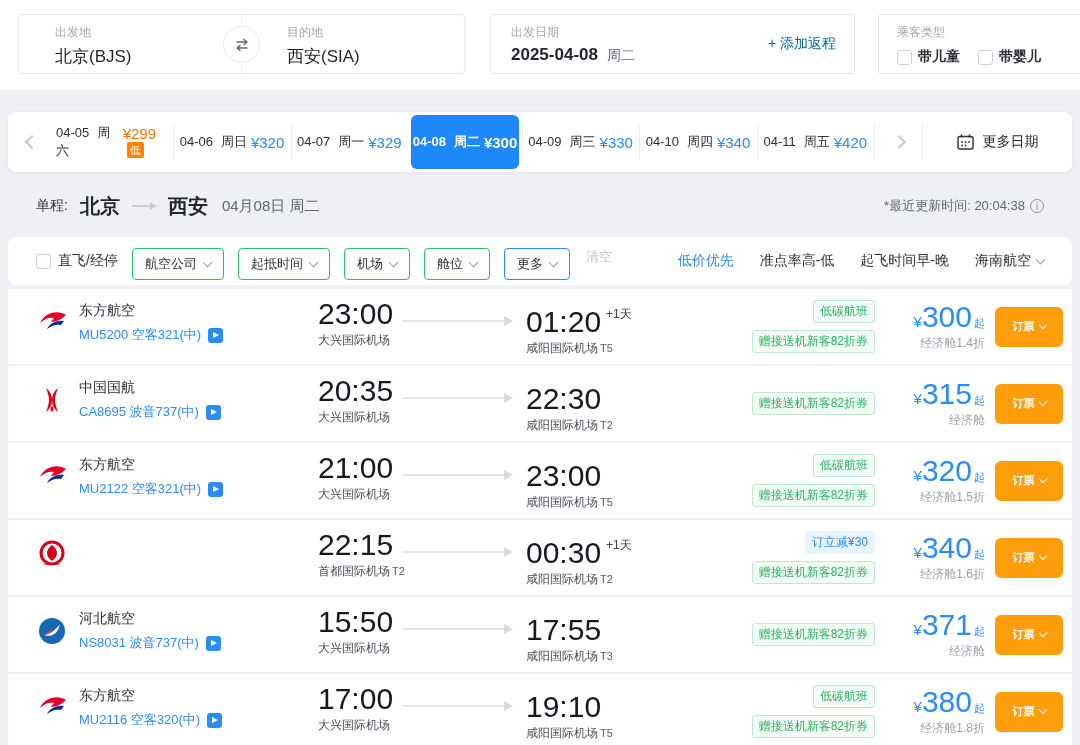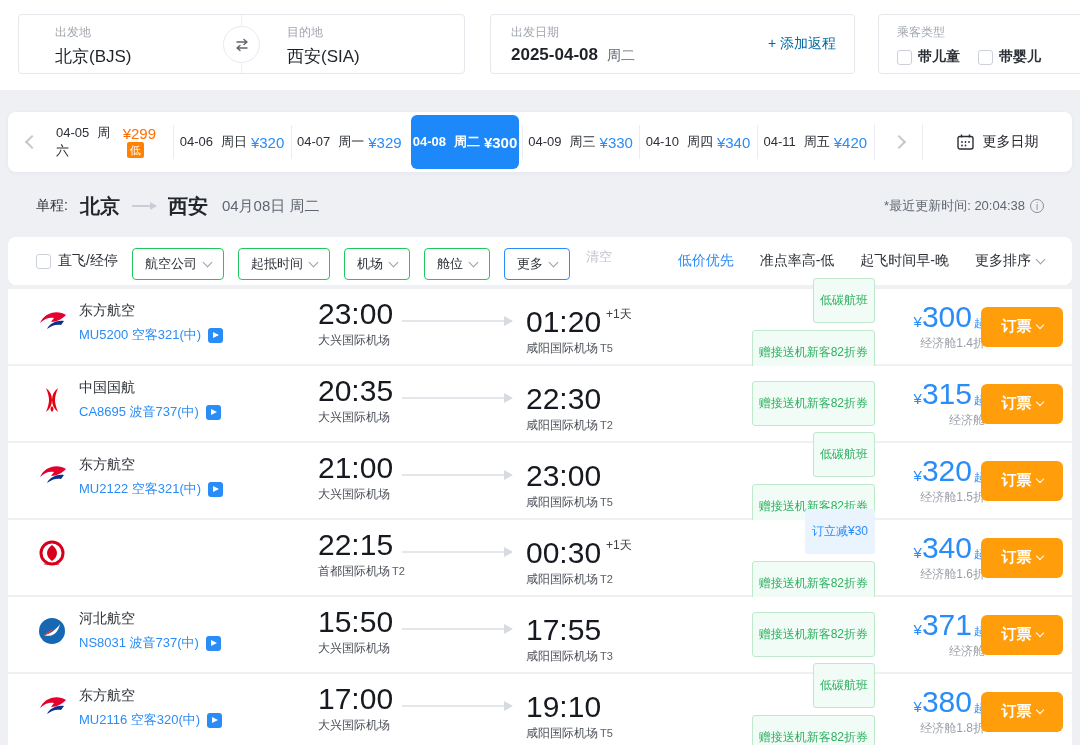--- a/index.html
+++ b/index.html
@@ -89,32 +89,32 @@
   .arr { position:absolute; left:518px; top:8px; }
   .time { font-size:30px; line-height:34px; color:#16191f; }
   .plus { font-size:12px; color:#404040; margin-left:5px; vertical-align:14px; }
   .airport { font-size:12px; color:#4a4f57; margin-top:1px; }
   .term { font-size:11px; color:#5a6068; margin-left:2px; }
   .fline { position:absolute; left:394px; top:31px; width:110px; height:2px; background:#e3e6ea; }
   .fline::after { content:""; position:absolute; right:-1px; top:-4px; border-left:9px solid #d7dbe0;
                   border-top:5px solid transparent; border-bottom:5px solid transparent; }
   .badges { position:absolute; right:197px; top:0; height:100%; width:200px; display:flex; flex-direction:column;
             align-items:flex-end; justify-content:center; gap:7px; }
-  .badge { display:inline-block; font-size:12px; line-height:17px; padding:13px 6px; border-radius:3px; white-space:nowrap; }
+  .badge { display:inline-block; font-size:12px; line-height:17px; padding:2px 6px; border-radius:3px; white-space:nowrap; }
   .badge[data-type="green"] { color:#2fb061; background:#f2fcf6; border:1px solid #bfe8cd; }
   .badge[data-type="blue"]  { color:#2a8cf7; background:#e9f4ff; border:1px solid #e9f4ff; }
   .pricecol { position:absolute; right:87px; top:0; height:100%; width:120px; display:flex; flex-direction:column;
               align-items:flex-end; justify-content:center; }
   .price { color:#2a8cf7; white-space:nowrap; }
   .price .cur { font-size:15px; }
   .price .num { font-size:30px; line-height:30px; }
   .price .qi { font-size:11px; margin-left:2px; }
   .note { font-size:12px; color:#999ea6; margin-top:3px; }
-  .book { position:absolute; right:9px; top:50%; transform:translateY(-50%); width:82px; height:40px; border:none;
-          background:#ff9d0b; border-radius:6px; color:#fff; font-size:15px; font-weight:bold; cursor:pointer;
+  .book { position:absolute; right:9px; top:50%; transform:translateY(-50%); width:68px; height:40px; border:none;
+          background:#ff9d0b; border-radius:6px; color:#fff; font-size:11px; font-weight:bold; cursor:pointer;
           display:flex; align-items:center; justify-content:center; gap:5px; font-family:inherit; }
   .bchev { width:6px; height:6px; border-right:1.5px solid #fff; border-bottom:1.5px solid #fff; transform:rotate(45deg); margin-top:-3px; }
 </style>
 </head>
 <body>
 
 <div class="topbar">
   <div class="sbox box-route">
     <div class="half-from">
       <div class="lbl">出发地</div>
@@ -248,21 +248,21 @@
   <div class="pill active">
     <span>更多</span>
       <i class="caret"></i>
   </div>
   <span class="clear">清空</span>
   <div class="sorts">
     <span class="sort active">低价优先</span>
     <span class="sort">准点率高-低</span>
     <span class="sort">起飞时间早-晚</span>
     <span class="sort">
-      <span>更多排序</span>
+      <span>海南航空</span>
         <i class="caret"></i>
     </span>
   </div>
 </div>
 
 <div class="list">
 
   <div class="row">
     <div class="airline">
       <span class="logo">

